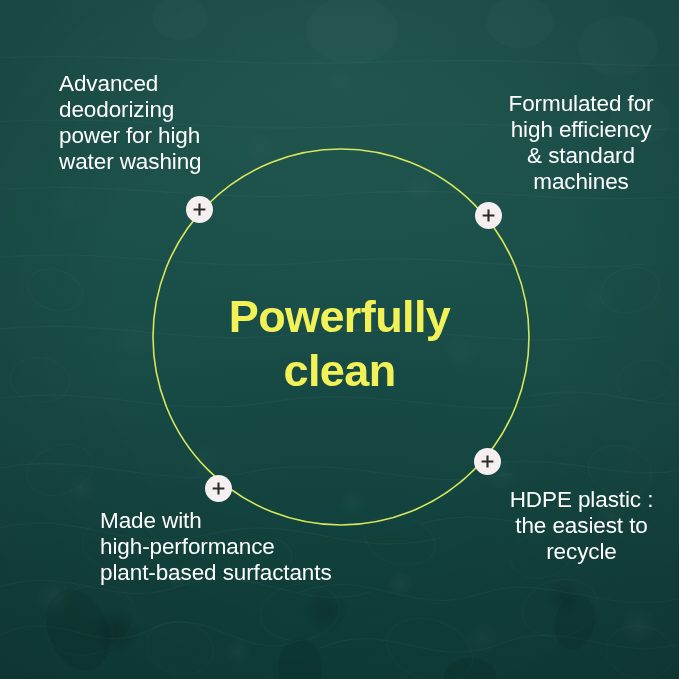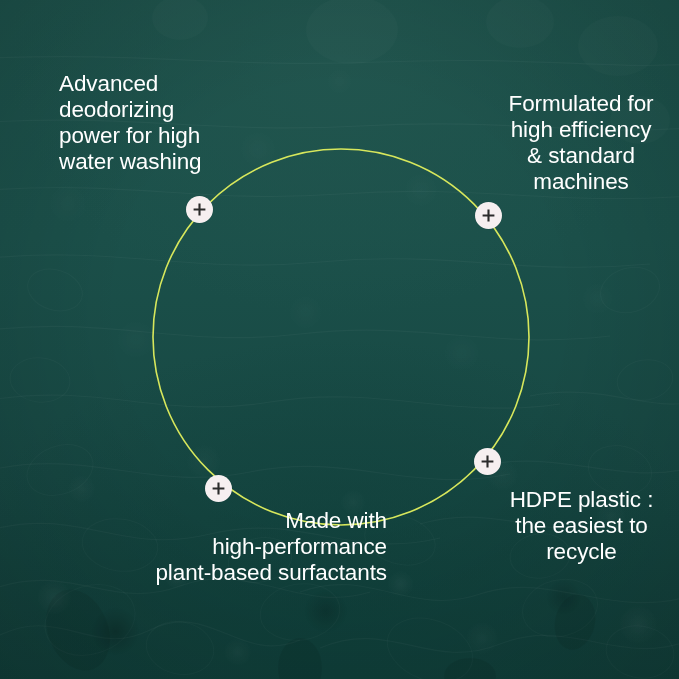--- a/index.html
+++ b/index.html
@@ -94,21 +94,21 @@
     position: absolute;
     color: #ffffff;
     font-size: 22.5px;
     line-height: 26px;
     font-weight: 500;
     letter-spacing: -0.1px;
     white-space: pre-line;
   }
   .callout.tl { left: 59px;  top: 71px;  width: 215px; text-align: left; }
   .callout.tr { left: 486px; top: 91px;  width: 190px; text-align: center; }
-  .callout.bl { left: 87px;  top: 508px; width: 300px; text-align: right; }
+  .callout.bl { left: 100px;  top: 508px; width: 300px; text-align: left; }
   .callout.br { left: 484px; top: 487px; width: 195px; text-align: center; }
 
   
   .marker {
     position: absolute;
     width: 27px;
     height: 27px;
     border-radius: 50%;
     background: #f6eff0;
     box-shadow: 0 0 0 0.5px rgba(0,0,0,.05);
@@ -173,20 +173,22 @@
       <ellipse cx="640" cy="120" rx="30" ry="24"></ellipse>
     </g>
   </svg>
 
   <svg class="ring-svg" viewBox="0 0 679 679" aria-hidden="true">
     <circle cx="341" cy="337" r="188" fill="none" stroke="#d7e75c" stroke-width="1.6"></circle>
   </svg>
 
   <div class="bg-vignette"></div>
 
+  <div class="center-heading">Powerfully
+clean</div>
 
   <div class="callout tl">Advanced
 deodorizing
 power for high
 water washing</div>
 
   <div class="callout tr">Formulated for
 high efficiency
 &amp; standard
 machines</div>

